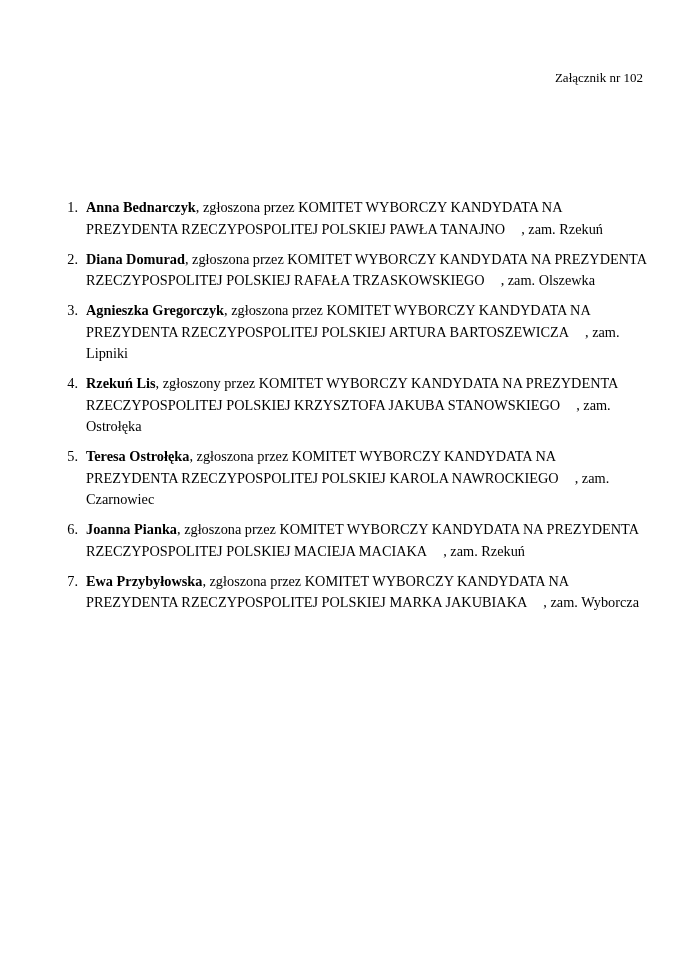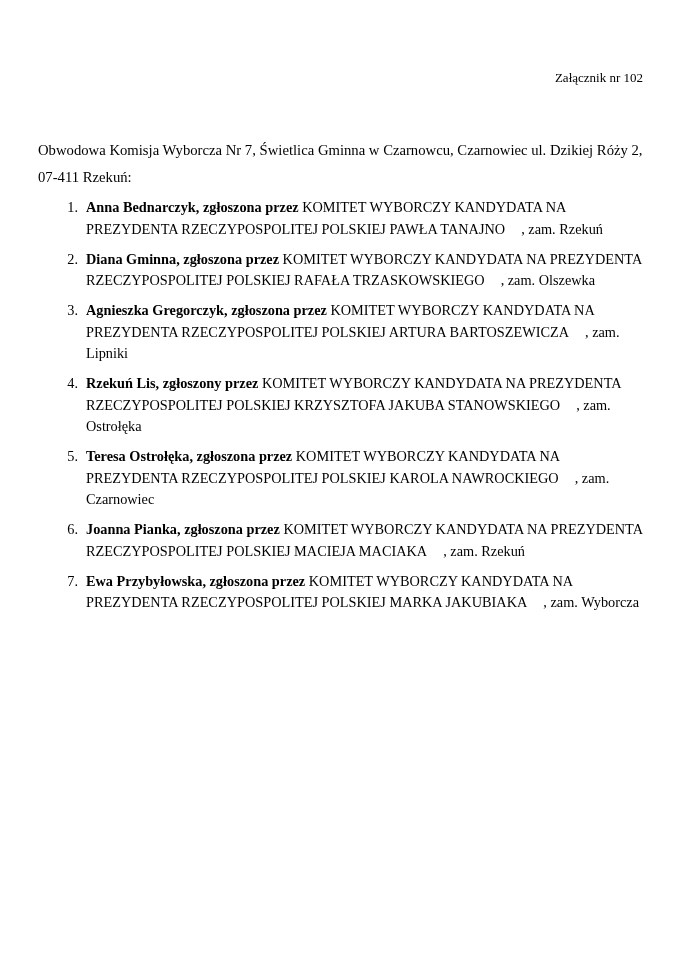--- a/index.html
+++ b/index.html
@@ -72,53 +72,52 @@
     top: 0;
     width: 18px;
     text-align: right;
     font-size: 14.3px;
   }
   .member-name {
     font-weight: bold;
     text-align: right;
   }
   .member-rest {
-    font-weight: bold;
+    font-weight: normal;
     margin-top: 28px;
   }
   .committee {
     font-weight: normal;
     margin-top: 43px;
   }
   .residence {
     font-weight: normal;
     padding-left: 16px;
   }
 </style>
 </head>
 <body>
 
 <div class="page">
 
   <div class="header-block">
     <span class="header-line">Załącznik nr 102</span>
   </div>
 
-  <p class="intro">Obwodowa Komisja Wyborcza Nr 7, Świetlica Gminna w Czarnowcu, Czarnowiec ul. Dzikiej Róży 2, 07-411 Rzekuń:</p>
 
   <ol class="member-list">
 
     <li class="member-item">
       <span class="item-number">1.</span>
       <span class="member-name">Anna Bednarczyk</span><span class="member-rest">, zgłoszona przez </span><span class="committee">KOMITET WYBORCZY KANDYDATA NA PREZYDENTA RZECZYPOSPOLITEJ POLSKIEJ PAWŁA TANAJNO</span><span class="residence">, zam. Rzekuń</span>
     </li>
 
     <li class="member-item">
       <span class="item-number">2.</span>
-      <span class="member-name">Diana Gminna</span><span class="member-rest">, zgłoszona przez </span><span class="committee">KOMITET WYBORCZY KANDYDATA NA PREZYDENTA RZECZYPOSPOLITEJ POLSKIEJ RAFAŁA TRZASKOWSKIEGO</span><span class="residence">, zam. Olszewka</span>
+      <span class="member-name">Diana Domurad</span><span class="member-rest">, zgłoszona przez </span><span class="committee">KOMITET WYBORCZY KANDYDATA NA PREZYDENTA RZECZYPOSPOLITEJ POLSKIEJ RAFAŁA TRZASKOWSKIEGO</span><span class="residence">, zam. Olszewka</span>
     </li>
 
     <li class="member-item">
       <span class="item-number">3.</span>
       <span class="member-name">Agnieszka Gregorczyk</span><span class="member-rest">, zgłoszona przez </span><span class="committee">KOMITET WYBORCZY KANDYDATA NA PREZYDENTA RZECZYPOSPOLITEJ POLSKIEJ ARTURA BARTOSZEWICZA</span><span class="residence">, zam. Lipniki</span>
     </li>
 
     <li class="member-item">
       <span class="item-number">4.</span>
       <span class="member-name">Rzekuń Lis</span><span class="member-rest">, zgłoszony przez </span><span class="committee">KOMITET WYBORCZY KANDYDATA NA PREZYDENTA RZECZYPOSPOLITEJ POLSKIEJ KRZYSZTOFA JAKUBA STANOWSKIEGO</span><span class="residence">, zam. Ostrołęka</span>

